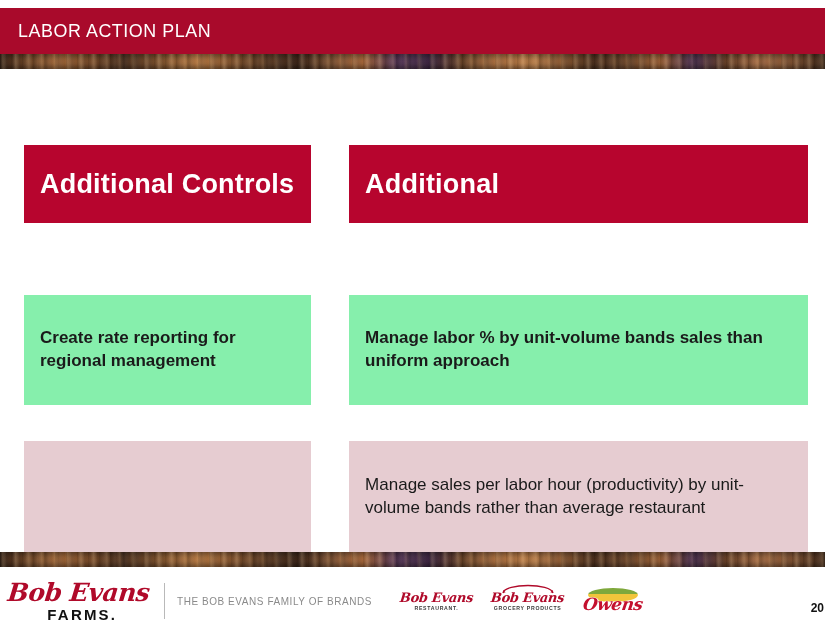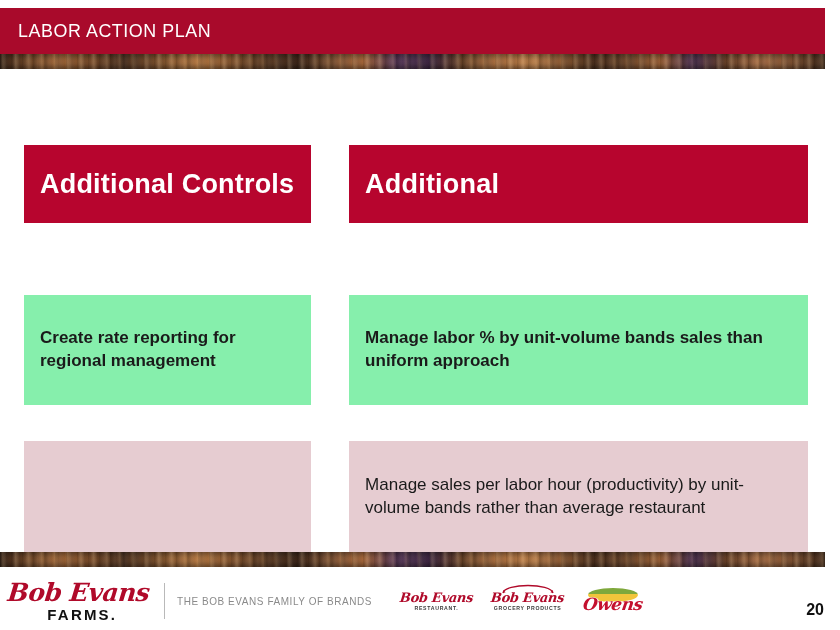--- a/index.html
+++ b/index.html
@@ -230,21 +230,21 @@
     font-size: 17px;
     color: #C4102E;
     letter-spacing: -0.5px;
     text-shadow: 0 0 1px #ffffff, 1px 0 0 #ffffff, -1px 0 0 #ffffff;
     transform: skewX(-8deg);
   }
   #page-number {
     position: absolute;
     right: 16px;
     top: 601px;
-    font-size: 16px;
+    font-size: 12px;
     font-weight: bold;
     color: #111111;
   }
 </style>
 </head>
 <body>
 
 <div id="slide-header-band"></div>
 <div id="slide-title">LABOR ACTION PLAN</div>
 <div id="header-wood-strip" class="wood-strip"></div>

